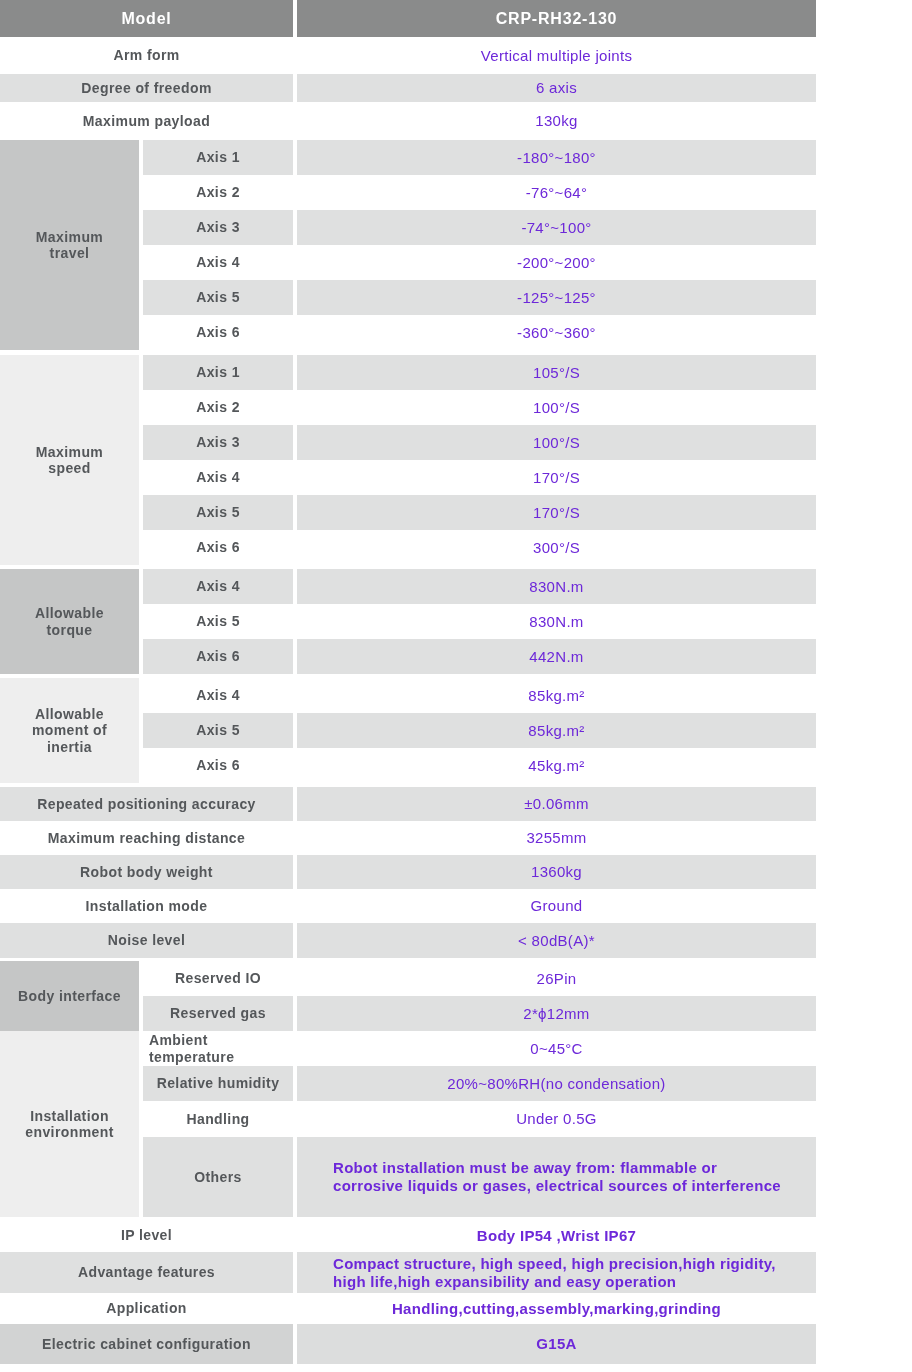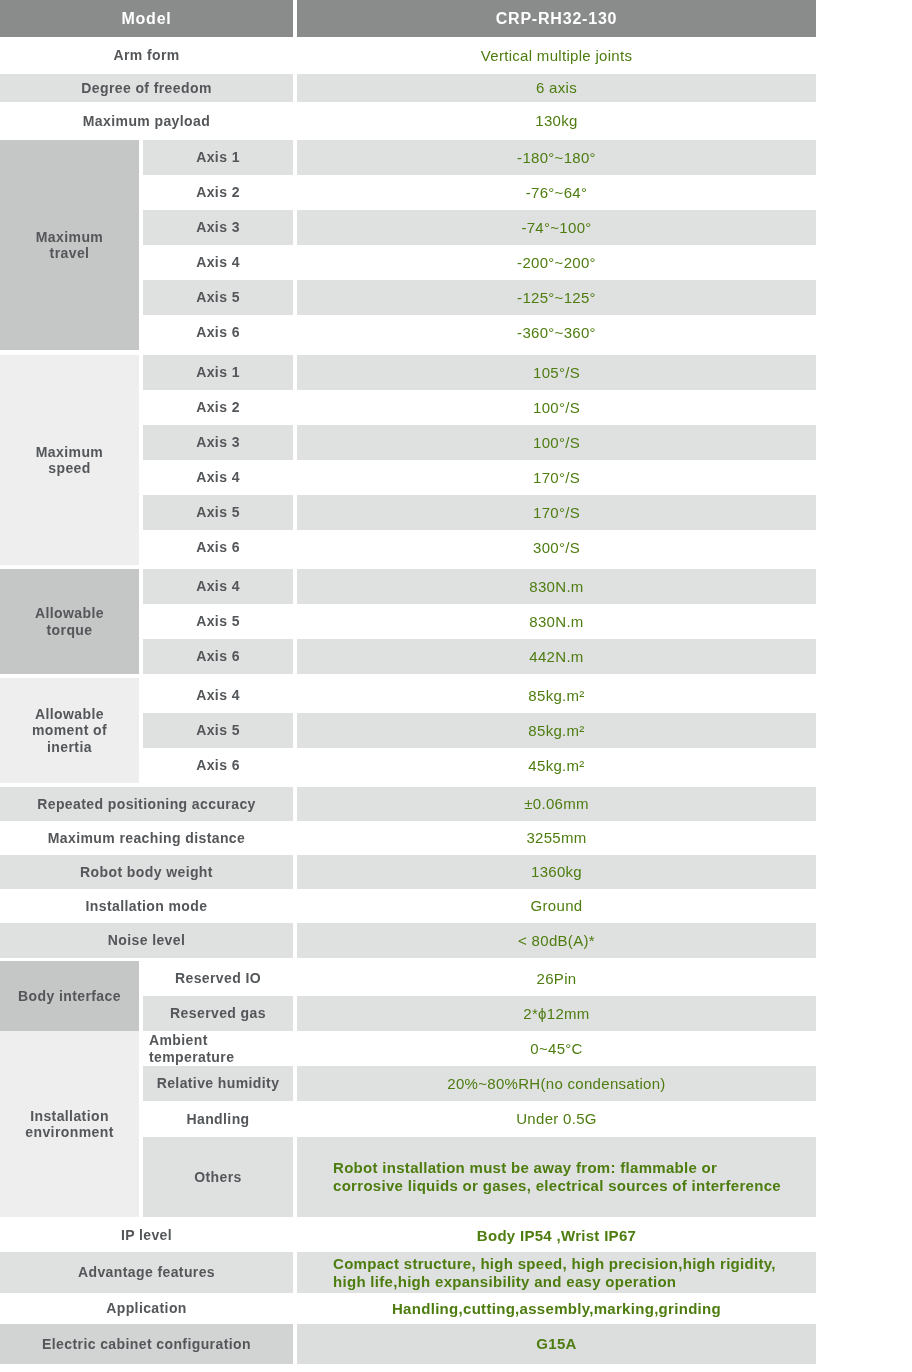--- a/index.html
+++ b/index.html
@@ -25,21 +25,21 @@
   .bg-w{background:#ffffff;}
   .bg-g{background:#dfe0e0;}
   .bg-gd{background:#c5c6c6;}
   .bg-gl{background:#eeeeee;}
   .bg-fl{background:#d2d3d3;}
   .bg-fv{background:#dcdddd;}
 
   
   .t-hd{color:#ffffff;font-size:16px;font-weight:bold;letter-spacing:0.8px;}
   .t-lbl{color:#54575a;font-size:14px;font-weight:bold;letter-spacing:0.4px;line-height:1.15;}
-  .t-val{color:#4d7c0f;font-size:15px;font-weight:normal;letter-spacing:0.3px;line-height:1.2;}
+  .t-val{color:#6d28d9;font-size:15px;font-weight:normal;letter-spacing:0.3px;line-height:1.2;}
   .t-bold{font-weight:bold;}
 
   .val.left{justify-content:flex-start;text-align:left;padding-left:36px;}
   .pad-others{padding:0 26px 0 34px;box-sizing:border-box;}
   .pad-adv{padding:0 6px 0 10px;box-sizing:border-box;}
 </style>
 </head>
 <body>
 
 <div class="tbl">

